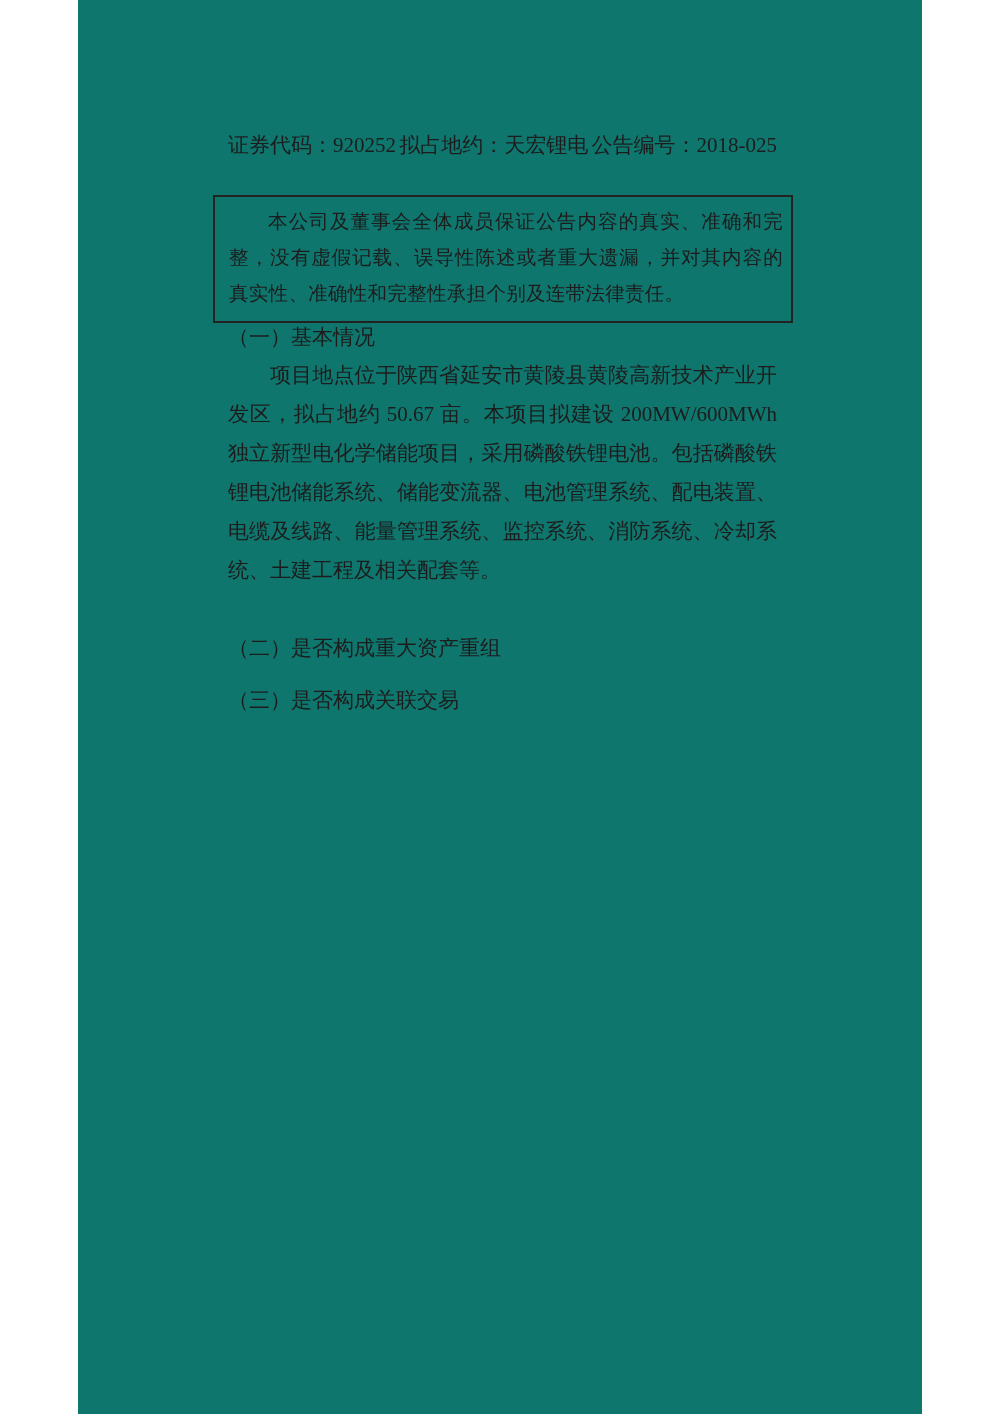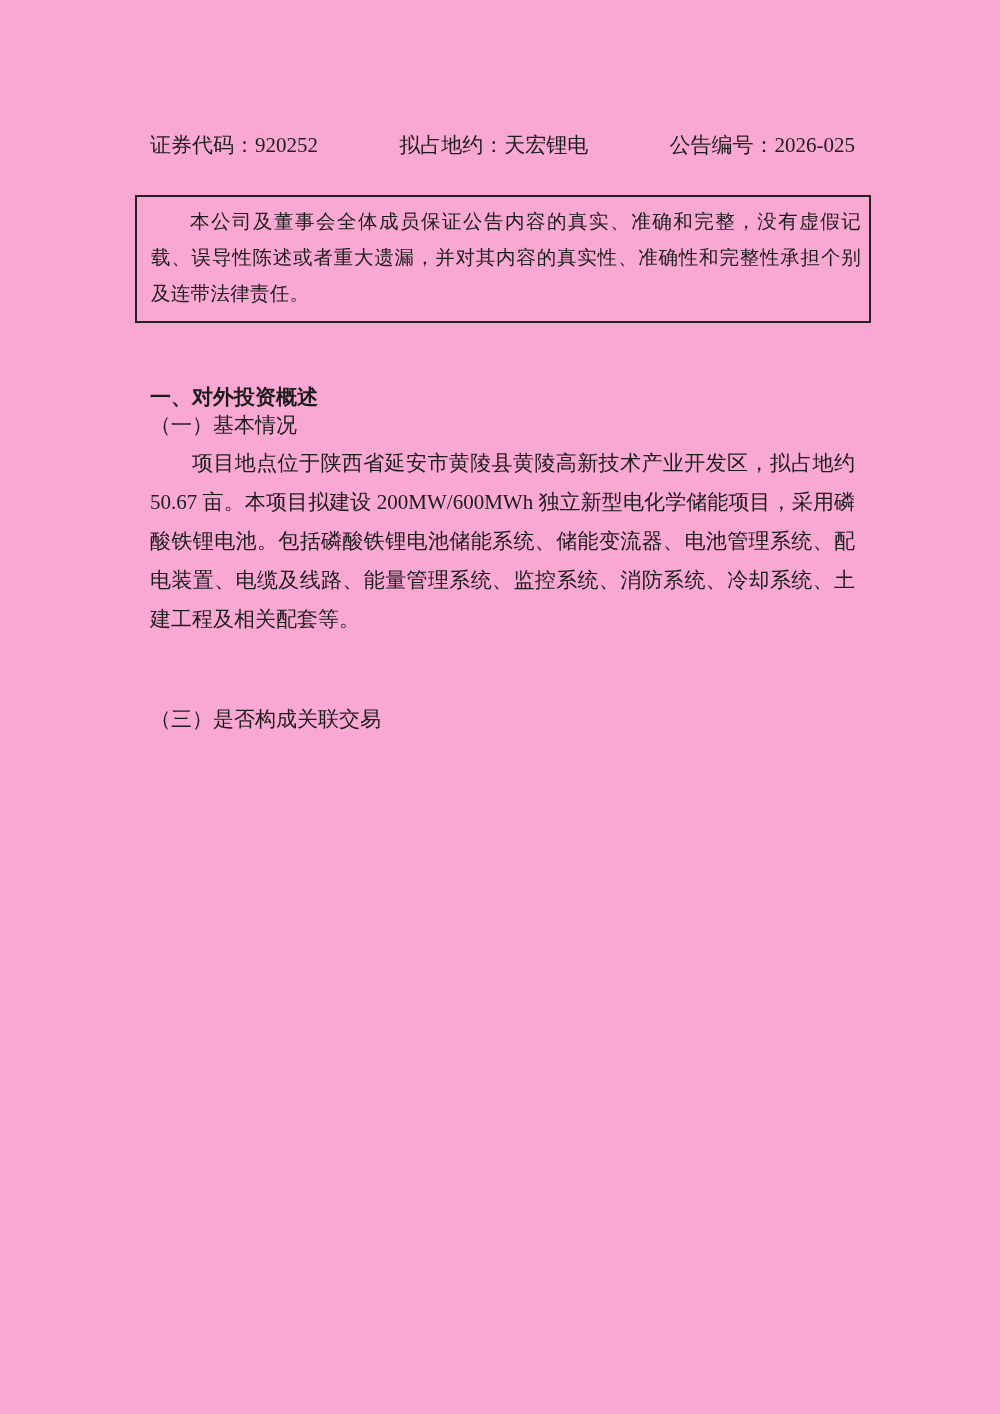--- a/index.html
+++ b/index.html
@@ -2,24 +2,24 @@
 <html lang="zh"><head>
 <meta charset="utf-8">
 <style>
   html, body {
     margin: 0;
     padding: 0;
     background: #ffffff;
   }
   .page {
     position: relative;
-    width: 1000px;
+    width: 844px;
     height: 1414px;
     margin: 0 auto;
-    background: #f9a8d4;
+    background: #0f766e;
     color: #1c1c1c;
     font-family: "Liberation Serif", "DejaVu Serif", serif;
     box-sizing: border-box;
     padding: 0 145px 0 150px;
     overflow: hidden;
   }
   .header-row {
     margin-top: 131px;
     display: flex;
     justify-content: space-between;
@@ -62,44 +62,44 @@
     line-height: 28px;
   }
   .body-para {
     margin: 5px 0 0 0;
     font-size: 21px;
     line-height: 39px;
     text-align: justify;
     text-indent: 2em;
   }
   .gap-md { margin-top: 44px; }
-  .gap-lg { margin-top: 66px; }
+  .gap-lg { margin-top: 24px; }
   .sub-para-tight { margin-top: 11px; }
 </style>
 </head>
 <body>
 
 <div class="page">
 
   <div class="header-row">
     <span>证券代码：920252</span>
     <span>拟占地约：天宏锂电</span>
-    <span>公告编号：2026-025</span>
+    <span>公告编号：2018-025</span>
   </div>
 
 
   <div class="disclaimer-box">
     <p class="disclaimer-text">本公司及董事会全体成员保证公告内容的真实、准确和完整，没有虚假记载、误导性陈述或者重大遗漏，并对其内容的真实性、准确性和完整性承担个别及连带法律责任。</p>
   </div>
 
-  <div class="section-heading">一、对外投资概述</div>
 
   <div class="subsection-heading">（一）基本情况</div>
 
 
   <p class="body-para">项目地点位于陕西省延安市黄陵县黄陵高新技术产业开发区，拟占地约 50.67 亩。本项目拟建设 200MW/600MWh 独立新型电化学储能项目，采用磷酸铁锂电池。包括磷酸铁锂电池储能系统、储能变流器、电池管理系统、配电装置、电缆及线路、能量管理系统、监控系统、消防系统、冷却系统、土建工程及相关配套等。</p>
 
+  <div class="subsection-heading gap-md">（二）是否构成重大资产重组</div>
 
 
 
   <div class="subsection-heading gap-lg">（三）是否构成关联交易</div>
 
 </div>
 
 </body></html>

